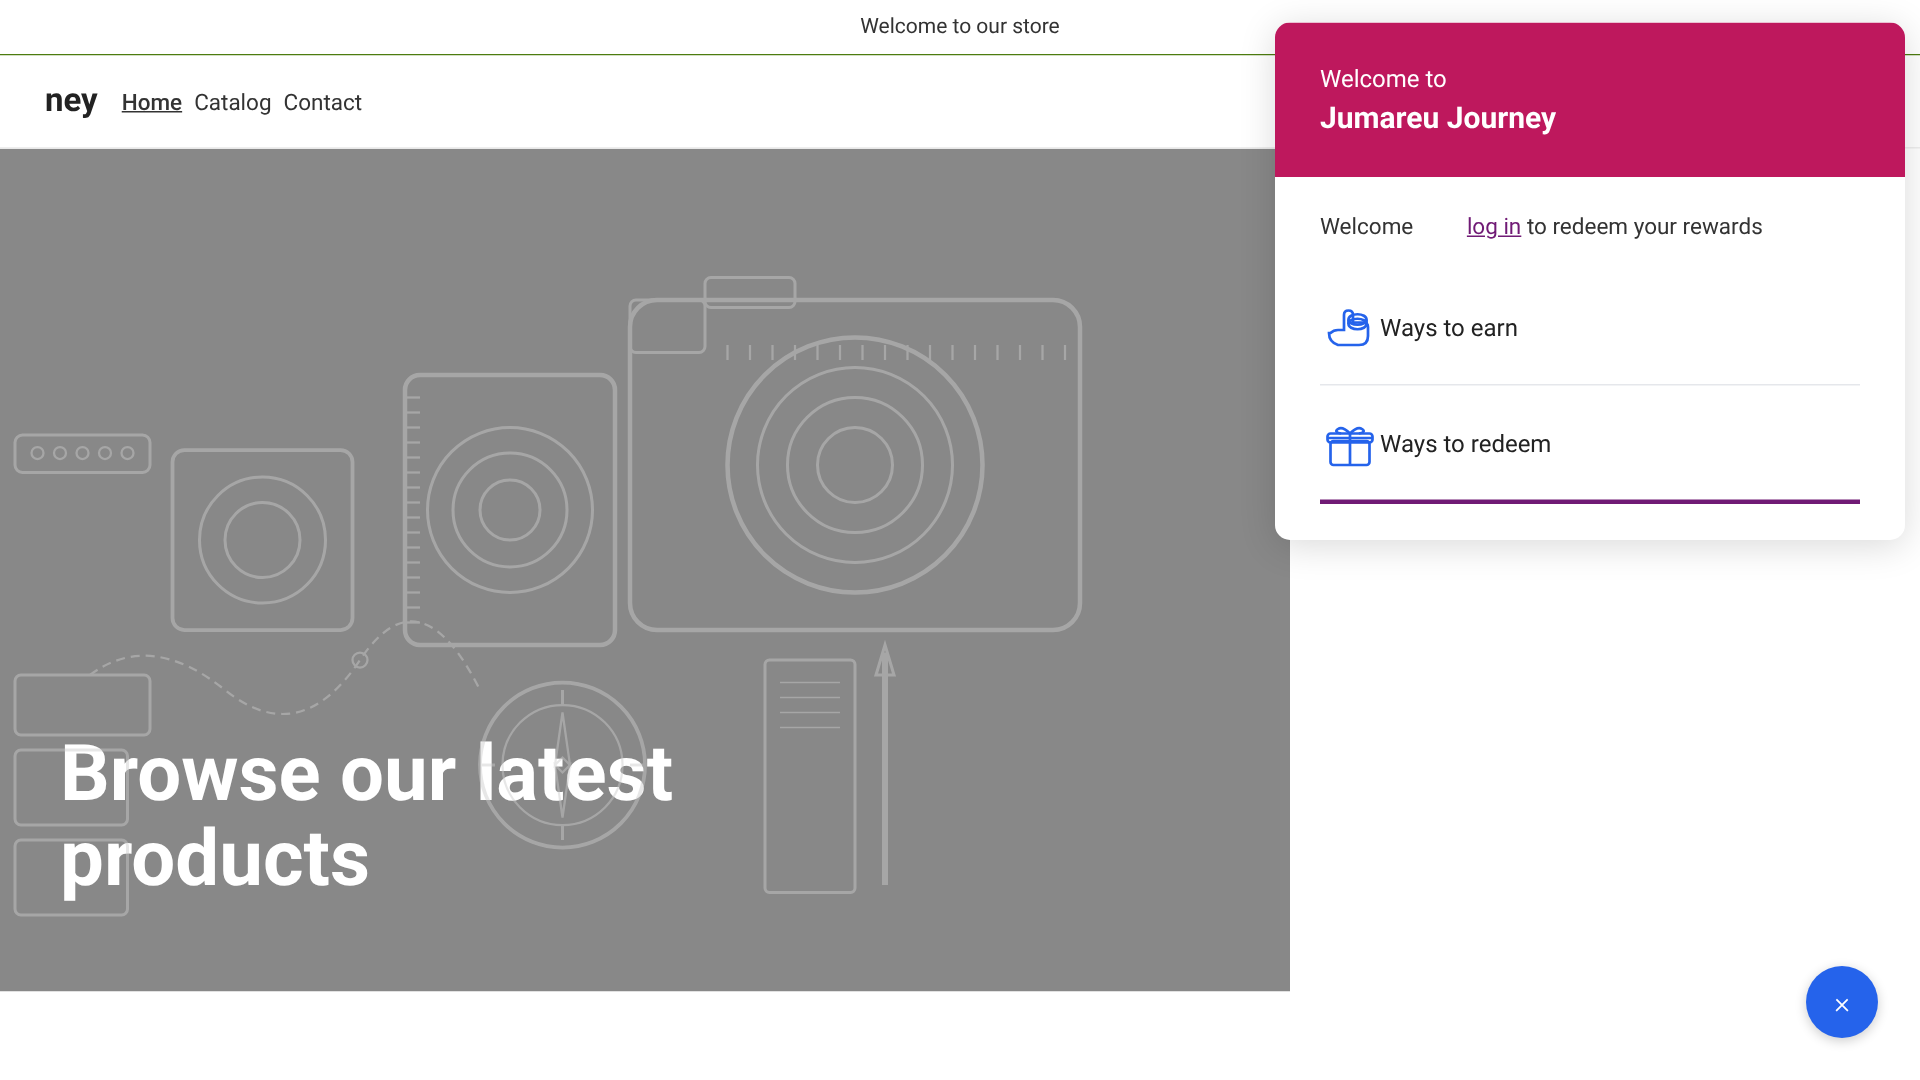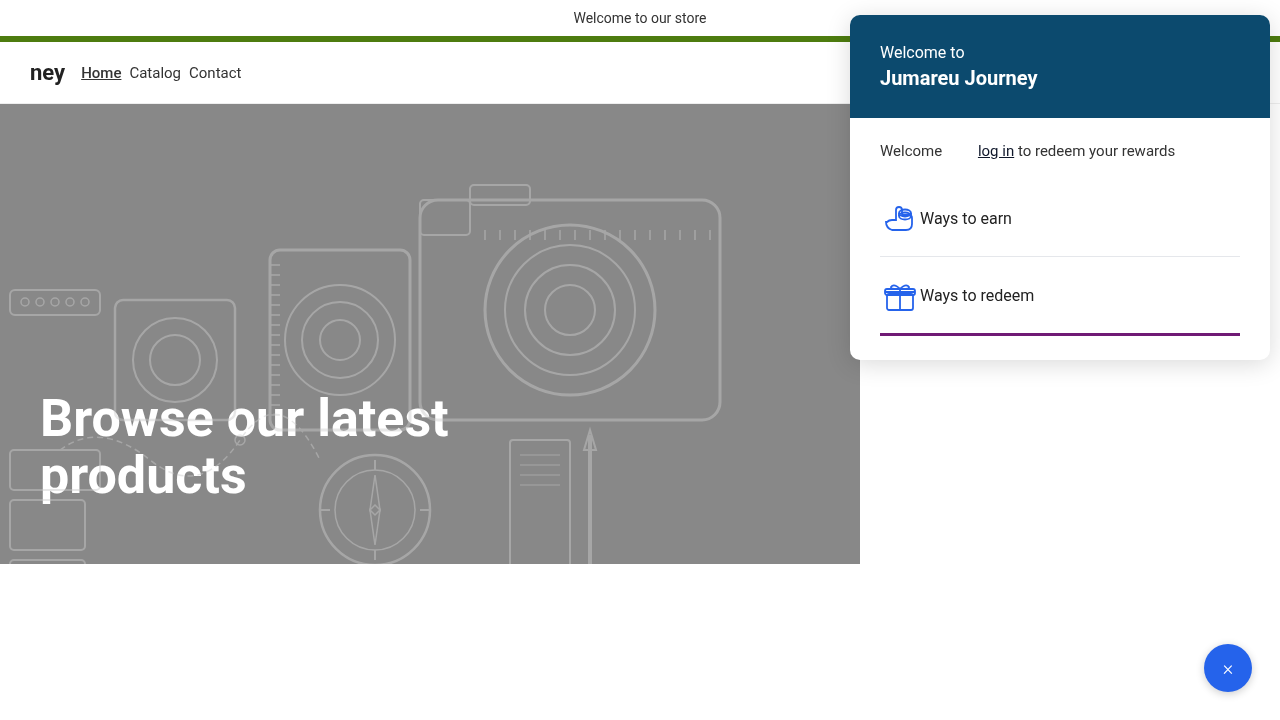--- a/index.html
+++ b/index.html
@@ -5,21 +5,21 @@
     * { margin: 0; padding: 0; box-sizing: border-box; }
     body { font-family: -apple-system, BlinkMacSystemFont, 'Segoe UI', Roboto, sans-serif; width: 1280px; height: 720px; overflow: hidden; position: relative; }
 
     
     .announcement-bar {
       background: #fff;
       text-align: center;
       padding: 10px;
       font-size: 14px;
       color: #333;
-      border-bottom: 6px solid #4d7c0f;
+      border-bottom: 1px solid #4d7c0f;
       position: relative;
       z-index: 1;
     }
 
     
     .nav {
       display: flex;
       align-items: center;
       padding: 18px 30px;
       background: #fff;
@@ -47,21 +47,21 @@
       text-decoration: underline;
       font-weight: 500;
     }
 
     
     .hero {
       position: absolute;
       top: 0;
       left: 0;
       width: 860px;
-      height: 564px;
+      height: 661px;
       background: #ef4444;
       overflow: hidden;
     }
     .hero-bg {
       width: 100%;
       height: 100%;
       background: #888;
       display: flex;
       align-items: flex-end;
       padding-bottom: 60px;
@@ -91,21 +91,21 @@
       top: 15px;
       right: 10px;
       width: 420px;
       background: #fff;
       border-radius: 10px;
       box-shadow: 0 4px 24px rgba(0,0,0,0.15);
       overflow: hidden;
       z-index: 10;
     }
     .rewards-header {
-      background: #0c4a6e;
+      background: #be185d;
       padding: 28px 30px;
       color: #fff;
     }
     .rewards-header .welcome-to {
       font-size: 16px;
       font-weight: 400;
       margin-bottom: 4px;
     }
     .rewards-header .brand-name {
       font-size: 20px;
@@ -113,21 +113,21 @@
     }
     .rewards-body {
       padding: 24px 30px;
     }
     .rewards-login-text {
       font-size: 15px;
       color: #333;
       margin-bottom: 20px;
     }
     .rewards-login-text a {
-      color: #0f172a;
+      color: #701a75;
       text-decoration: underline;
       padding-left: 32px;
     }
     .rewards-item {
       display: flex;
       align-items: center;
       padding: 18px 0;
       border-bottom: 1px solid #e5e7eb;
       cursor: pointer;
     }

